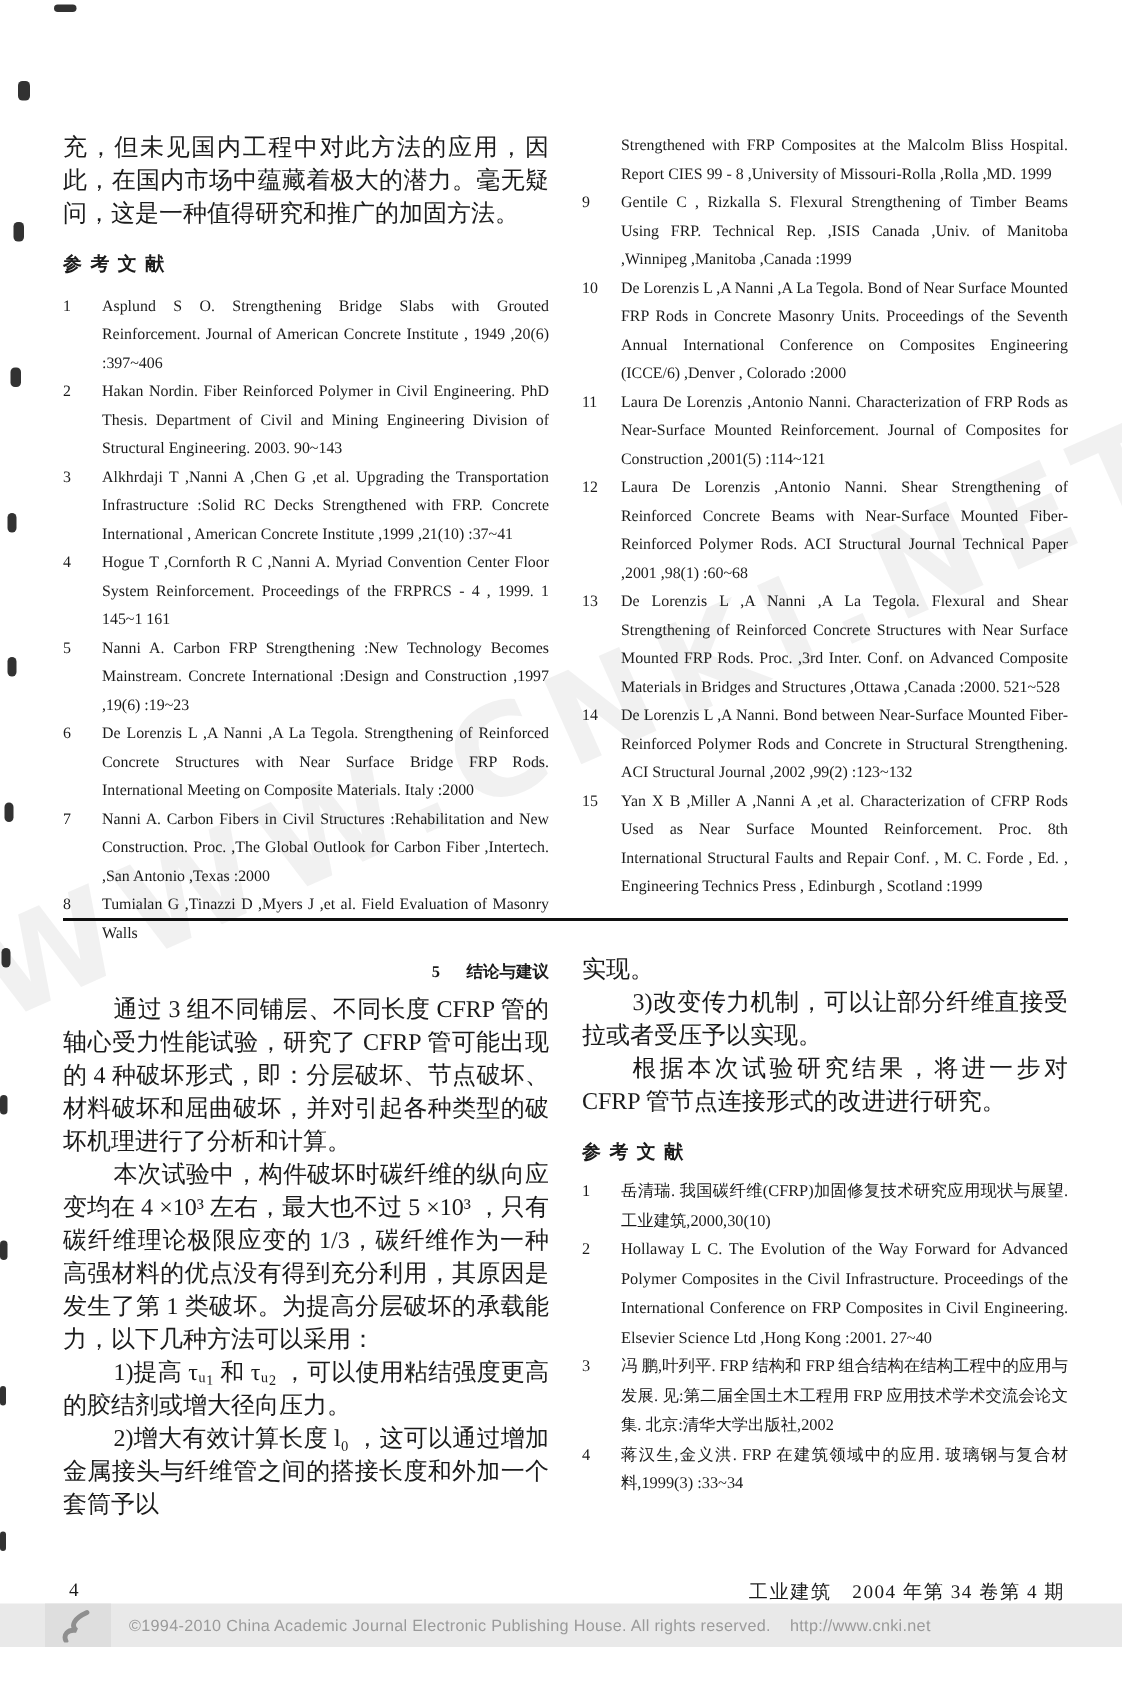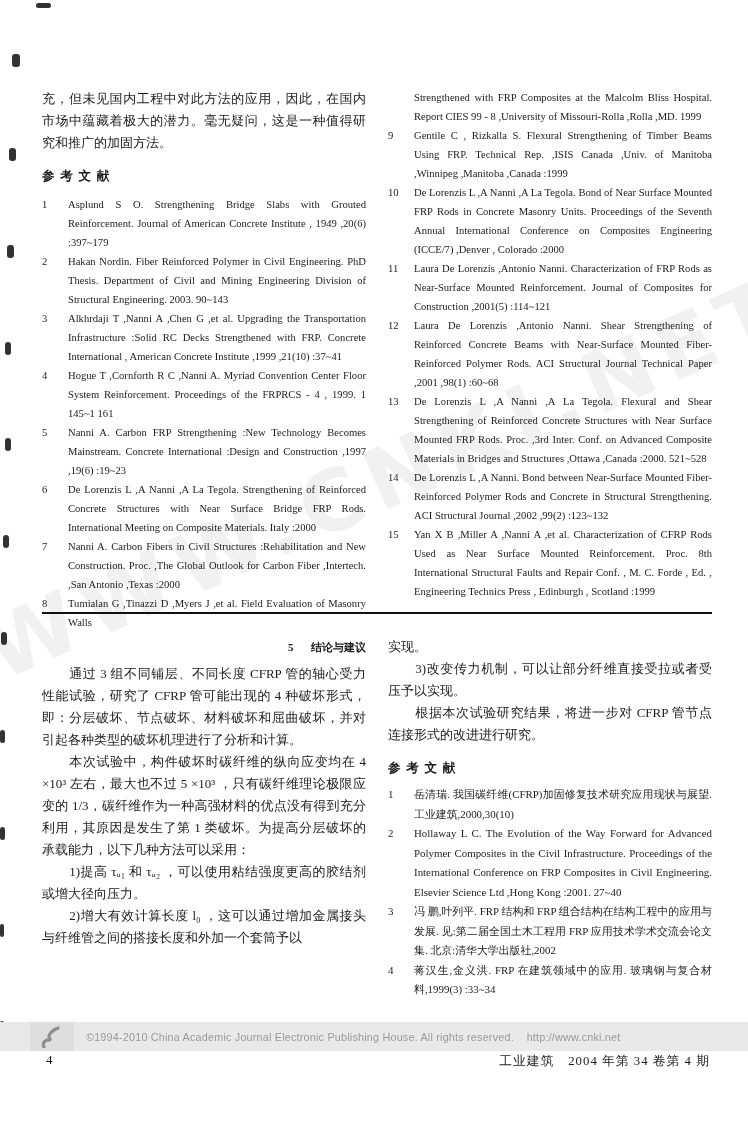--- a/index.html
+++ b/index.html
@@ -18,21 +18,21 @@
   }
   
   .artifact { position:absolute; background:#161616; border-radius:3px; opacity:.88; }
 
   .content-top {
     position:absolute; left:42px; top:88px; width:670px;
     display:flex; gap:22px;
   }
   .col { width:324px; }
 
-  .cn { font-size:13px; line-height:22px; text-align:justify; margin:0; }
+  .cn { font-size:16px; line-height:22px; text-align:justify; margin:0; }
   .cn.indent { text-indent:2.1em; }
 
   .refs-heading {
     font-weight:bold; font-size:12.6px;
     letter-spacing:0.45em; margin:14px 0 10px 0;
   }
   .ref { display:flex; font-size:10.6px; line-height:19px; }
   .ref-num { flex:0 0 26px; }
   .ref-text { flex:1; text-align:justify; }
   .ref-continue { font-size:10.6px; line-height:19px; text-align:justify;
@@ -54,21 +54,21 @@
   .bottom-refs-heading { margin-top:14px; margin-bottom:8px; }
 
   .footer-line {
     position:absolute; left:0; right:0; top:1053px; height:20px;
     font-size:12.8px;
   }
   .page-number { position:absolute; left:46px; top:0; }
   .journal-line { position:absolute; right:38px; top:0; letter-spacing:1px; }
 
   .copyright-bar {
-    position:absolute; left:0; right:0; top:1022px; height:29px;
+    position:absolute; left:0; right:0; top:1069px; height:29px;
     background:#e9e9e9; display:flex; align-items:center;
   }
   .cnki-logo {
     width:44px; height:29px; margin-left:30px; background:#dedede;
     display:flex; align-items:center; justify-content:center; flex:none;
   }
   .copyright-text {
     margin-left:12px; font-family:"Liberation Sans","DejaVu Sans",sans-serif;
     font-size:10.8px; color:#9a9a9a; letter-spacing:0.2px; white-space:pre;
   }
@@ -99,21 +99,21 @@
 
     <div class="col">
       <p class="cn">充，但未见国内工程中对此方法的应用，因此，在国内市场中蕴藏着极大的潜力。毫无疑问，这是一种值得研究和推广的加固方法。</p>
 
       <div class="refs-heading">参考文献</div>
 
       <div>
 
           <div class="ref">
             <span class="ref-num">1</span>
-            <span class="ref-text">Asplund S O. Strengthening Bridge Slabs with Grouted Reinforcement. Journal of American Concrete Institute , 1949 ,20(6) :397~179</span>
+            <span class="ref-text">Asplund S O. Strengthening Bridge Slabs with Grouted Reinforcement. Journal of American Concrete Institute , 1949 ,20(6) :397~406</span>
           </div>
 
           <div class="ref">
             <span class="ref-num">2</span>
             <span class="ref-text">Hakan Nordin. Fiber Reinforced Polymer in Civil Engineering. PhD Thesis. Department of Civil and Mining Engineering Division of Structural Engineering. 2003. 90~143</span>
           </div>
 
           <div class="ref">
             <span class="ref-num">3</span>
             <span class="ref-text">Alkhrdaji T ,Nanni A ,Chen G ,et al. Upgrading the Transportation Infrastructure :Solid RC Decks Strengthened with FRP. Concrete International , American Concrete Institute ,1999 ,21(10) :37~41</span>
@@ -151,21 +151,21 @@
 
       <div>
 
           <div class="ref">
             <span class="ref-num">9</span>
             <span class="ref-text">Gentile C , Rizkalla S. Flexural Strengthening of Timber Beams Using FRP. Technical Rep. ,ISIS Canada ,Univ. of Manitoba ,Winnipeg ,Manitoba ,Canada :1999</span>
           </div>
 
           <div class="ref">
             <span class="ref-num">10</span>
-            <span class="ref-text">De Lorenzis L ,A Nanni ,A La Tegola. Bond of Near Surface Mounted FRP Rods in Concrete Masonry Units. Proceedings of the Seventh Annual International Conference on Composites Engineering (ICCE/7) ,Denver , Colorado :2000</span>
+            <span class="ref-text">De Lorenzis L ,A Nanni ,A La Tegola. Bond of Near Surface Mounted FRP Rods in Concrete Masonry Units. Proceedings of the Seventh Annual International Conference on Composites Engineering (ICCE/6) ,Denver , Colorado :2000</span>
           </div>
 
           <div class="ref">
             <span class="ref-num">11</span>
             <span class="ref-text">Laura De Lorenzis ,Antonio Nanni. Characterization of FRP Rods as Near-Surface Mounted Reinforcement. Journal of Composites for Construction ,2001(5) :114~121</span>
           </div>
 
           <div class="ref">
             <span class="ref-num">12</span>
             <span class="ref-text">Laura De Lorenzis ,Antonio Nanni. Shear Strengthening of Reinforced Concrete Beams with Near-Surface Mounted Fiber-Reinforced Polymer Rods. ACI Structural Journal Technical Paper ,2001 ,98(1) :60~68</span>

